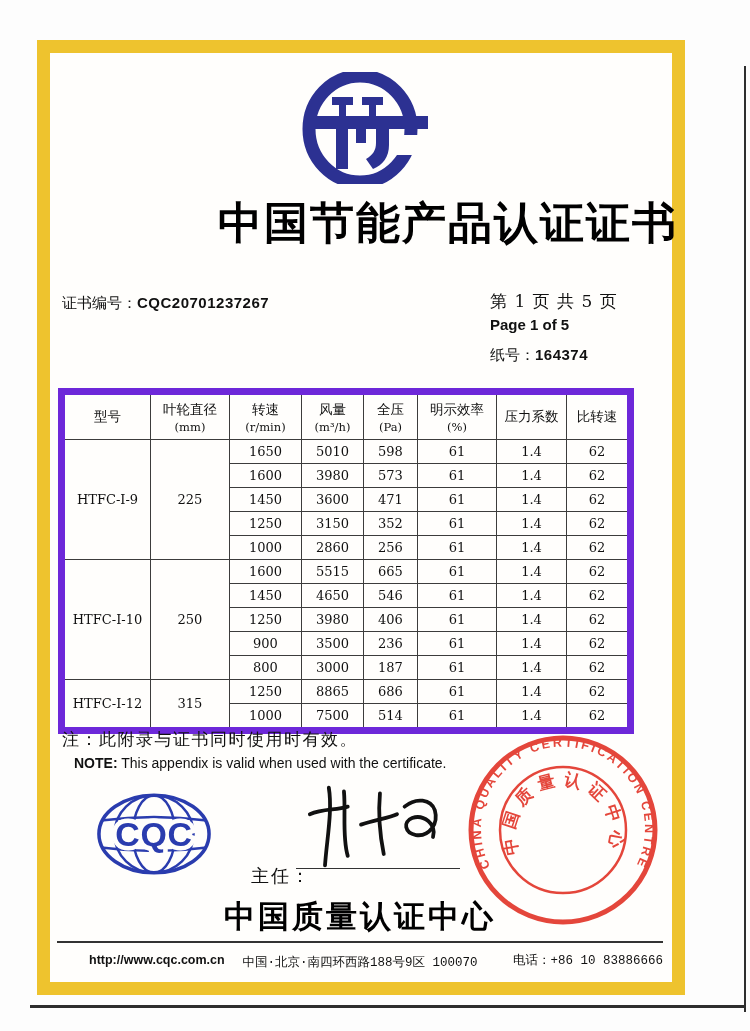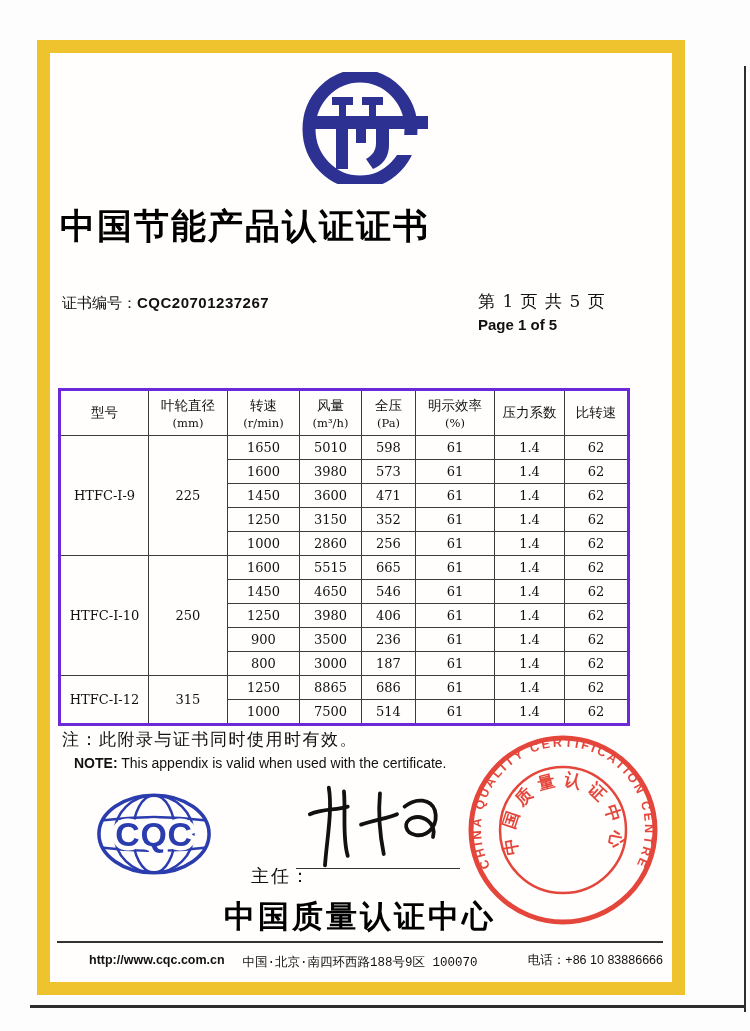--- a/index.html
+++ b/index.html
@@ -13,33 +13,33 @@
     position:absolute;left:37px;top:40px;width:648px;height:955px;
     border:13px solid #eec32e;background:#fffefc;box-sizing:border-box;
   }
   
   .scanline-bottom{position:absolute;left:30px;top:1005px;width:716px;height:3px;background:#2e2e2e;}
   .scanline-right{position:absolute;left:744px;top:66px;width:2px;height:946px;background:#2e2e2e;}
 
   
   .jie-logo{position:absolute;left:300px;top:72px;width:140px;height:112px;}
   .cert-title{
-    position:absolute;left:60px;top:203px;width:618px;text-align:left;
-    font-size:35px;font-weight:bold;letter-spacing:2px;color:#000;
+    position:absolute;left:60px;top:194px;width:618px;text-align:right;
+    font-size:44px;font-weight:bold;letter-spacing:2px;color:#000;
   }
   .appendix-block{position:absolute;left:62px;top:290px;width:380px;}
-  .pageinfo-block{position:absolute;left:478px;top:290px;width:200px;}
+  .pageinfo-block{position:absolute;left:490px;top:290px;width:200px;}
   .row-cn{font-size:17px;letter-spacing:1px;height:26px;font-family:"DejaVu Serif", serif;}
   .row-en{font-size:15px;font-weight:bold;height:26px;}
   .row-no{font-size:15px;height:26px;font-family:"DejaVu Serif", serif;margin-top:4px;}
   .row-no b{font-family:"Liberation Sans", sans-serif;font-weight:bold;font-size:15px;letter-spacing:.5px;}
 
   
   .spec-table-wrap{position:absolute;left:58px;top:388px;}
-  table.spec{border-collapse:collapse;border:3px solid #6d28d9;table-layout:fixed;}
+  table.spec{border-collapse:collapse;border:7px solid #6d28d9;table-layout:fixed;}
   table.spec th, table.spec td{
     border:1px solid #3c3c3c;text-align:center;vertical-align:middle;padding:0;
   }
   table.spec th{height:44px;font-weight:normal;font-size:13.5px;font-family:"DejaVu Serif", serif;}
   table.spec th .hu{font-size:11.5px;margin-top:1px;}
   table.spec td{height:23px;font-size:13px;font-family:"DejaVu Serif", serif;}
 
   
   .note-cn{position:absolute;left:62px;top:728px;font-size:17px;letter-spacing:1.5px;font-family:"DejaVu Serif", serif;}
   .note-en{position:absolute;left:62px;top:755px;font-size:14px;padding-left:12px;}
@@ -54,21 +54,21 @@
   .org-name{
     position:absolute;left:60px;top:896px;width:600px;text-align:center;
     font-size:31px;font-weight:bold;letter-spacing:3px;color:#000;
   }
 
   
   .footer-rule{position:absolute;left:57px;top:941px;width:606px;height:0;border-top:2px solid #333;}
   .footer{position:absolute;left:57px;top:950px;width:606px;font-size:12.5px;}
   .footer .site{position:absolute;left:3px;top:3px;font-weight:bold;margin-left:29px;}
   .footer .addr{position:absolute;left:0;top:4px;width:100%;text-align:center;font-family:Liberation Mono, monospace;}
-  .footer .tel{position:absolute;right:0;top:2px;font-family:Liberation Sans, sans-serif;}
+  .footer .tel{position:absolute;right:0;top:2px;font-family:Liberation Mono, monospace;}
 </style>
 </head>
 <body>
 
 <div class="frame"></div>
 
 <svg class="jie-logo" viewBox="0 0 140 112">
   <g fill="none" stroke="#2c3192" stroke-width="13">
     <ellipse cx="60" cy="57" rx="51" ry="53"></ellipse>
   </g>
@@ -87,20 +87,23 @@
 
 <div class="appendix-block">
   <div class="row-no">
     <span>证书编号：</span><b>CQC20701237267</b>
   </div>
 </div>
 
 <div class="pageinfo-block">
   <div class="row-cn">第 1 页 共 5 页</div>
   <div class="row-en">Page 1 of 5</div>
+  <div class="row-no">
+    <span>纸号：</span><b>164374</b>
+  </div>
 </div>
 
 <div class="spec-table-wrap">
   <table class="spec">
     <colgroup>
       <col style="width:89px">
         <col style="width:79px">
         <col style="width:72px">
         <col style="width:62px">
       <col style="width:54px">

